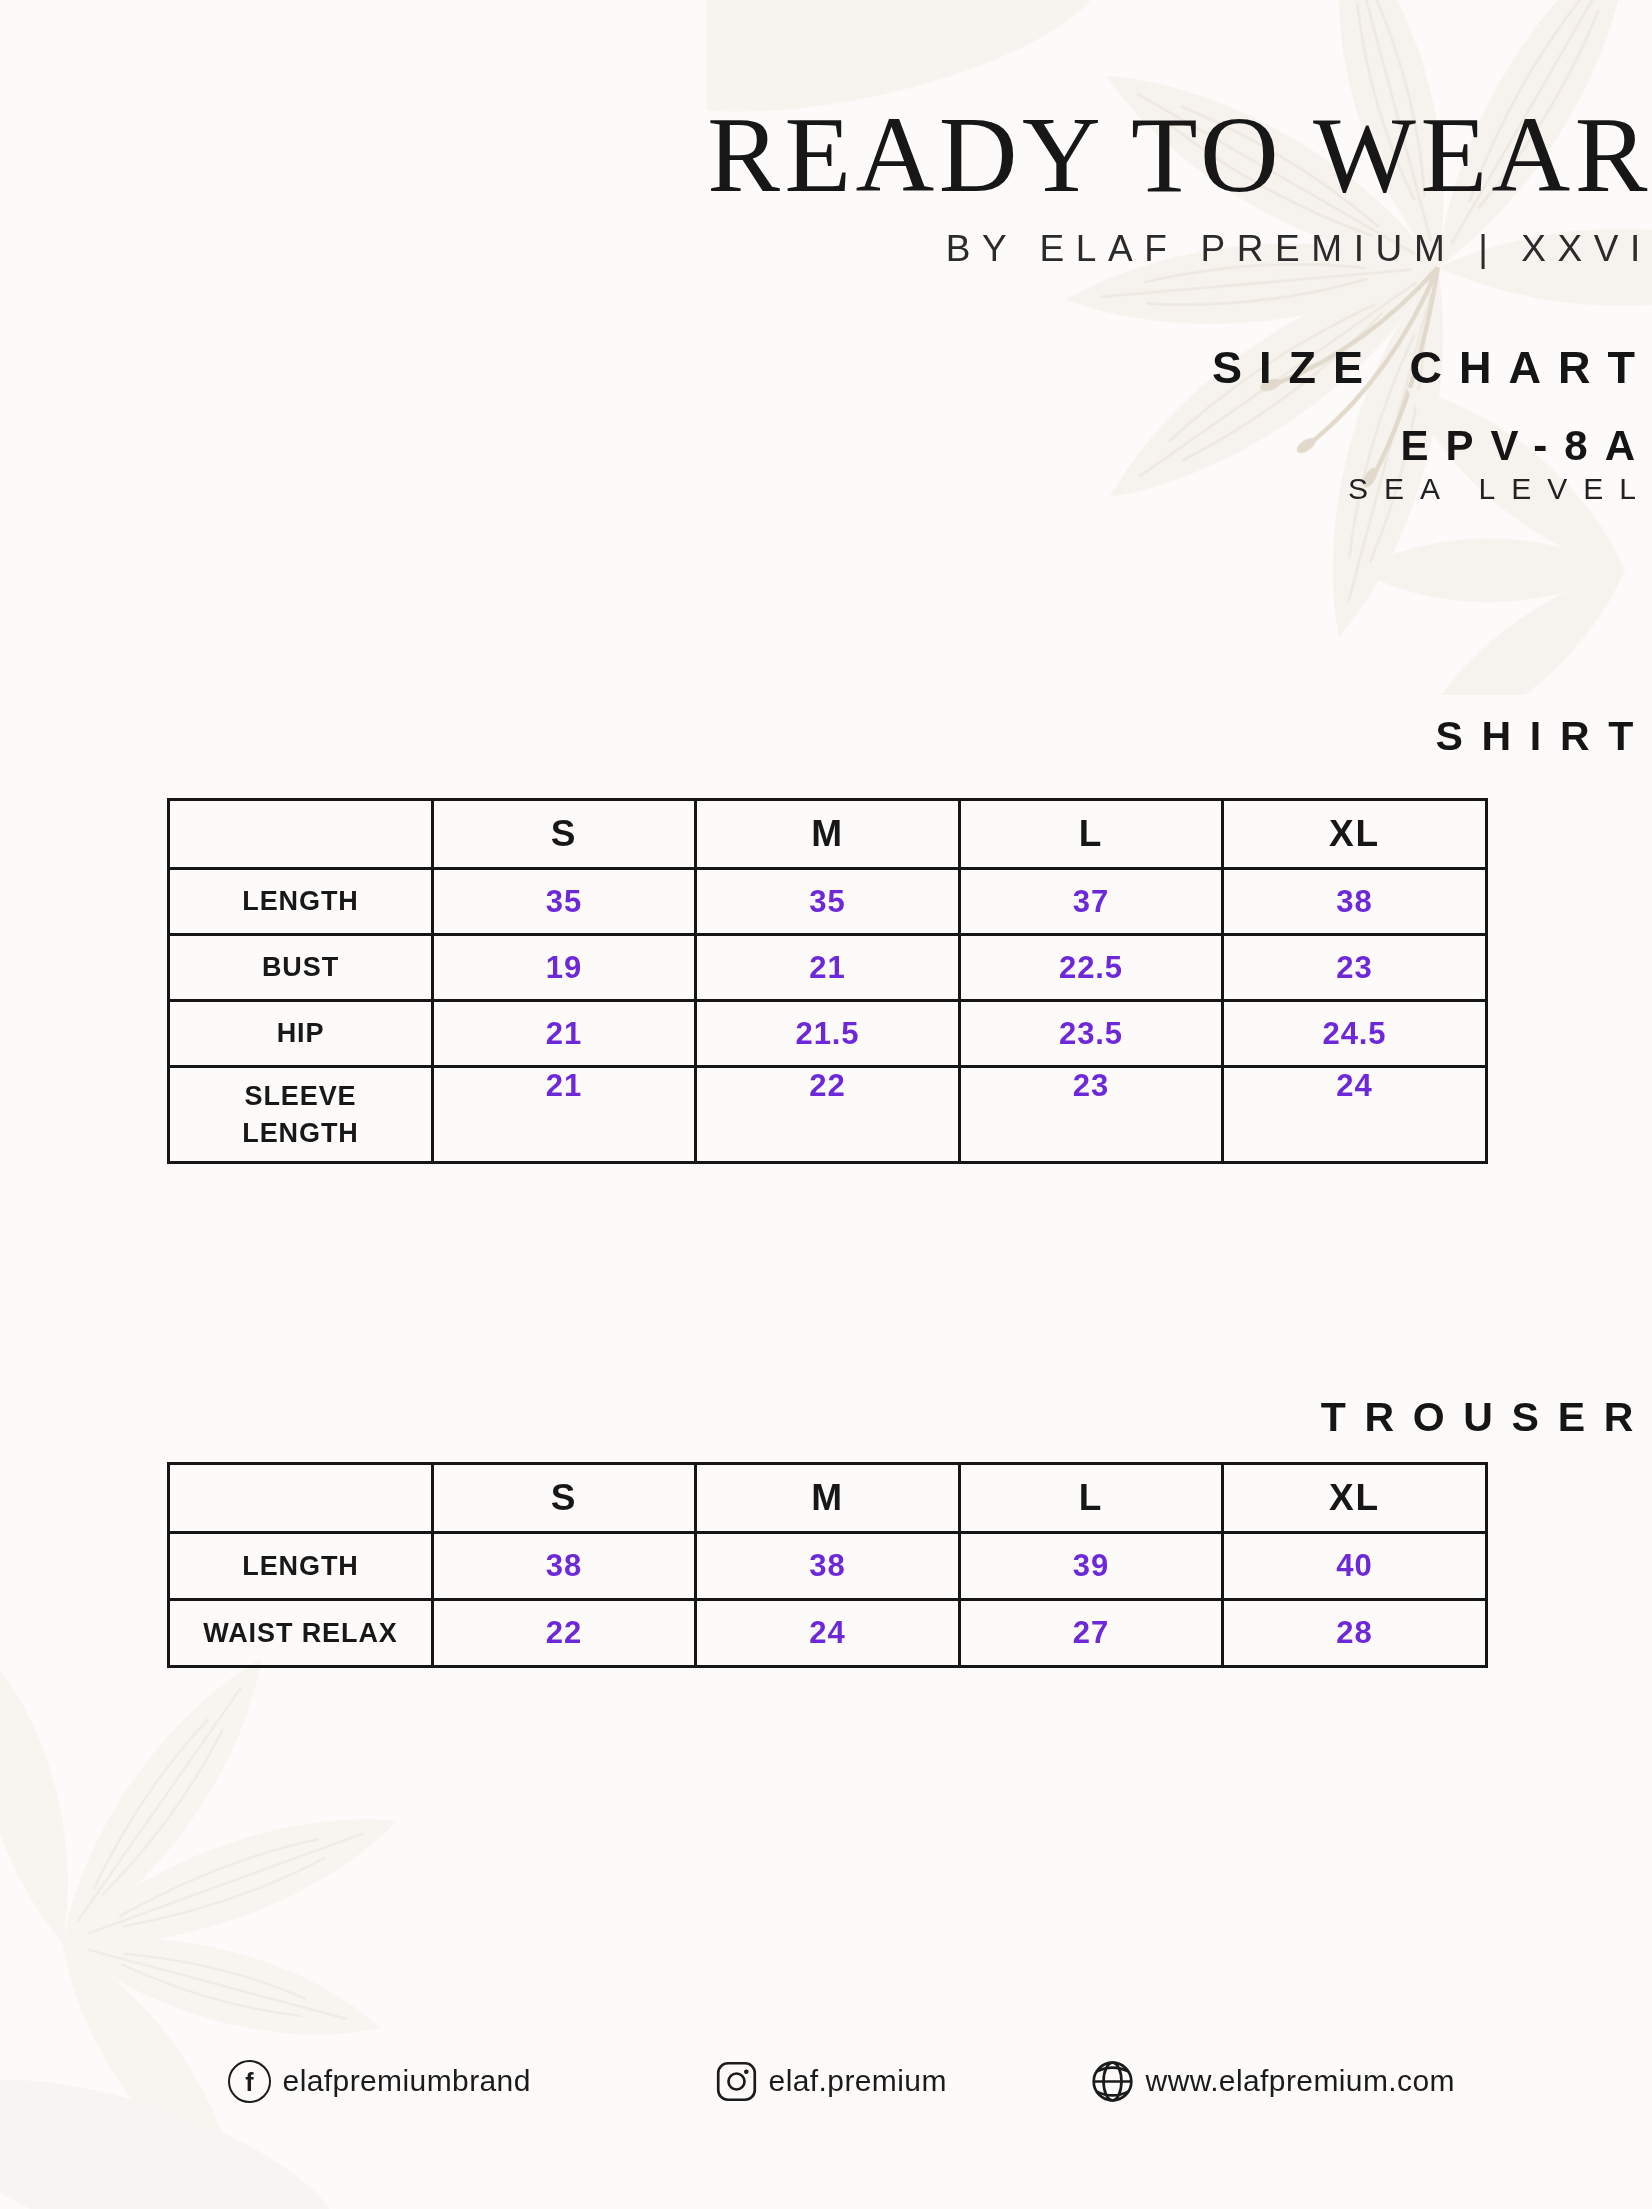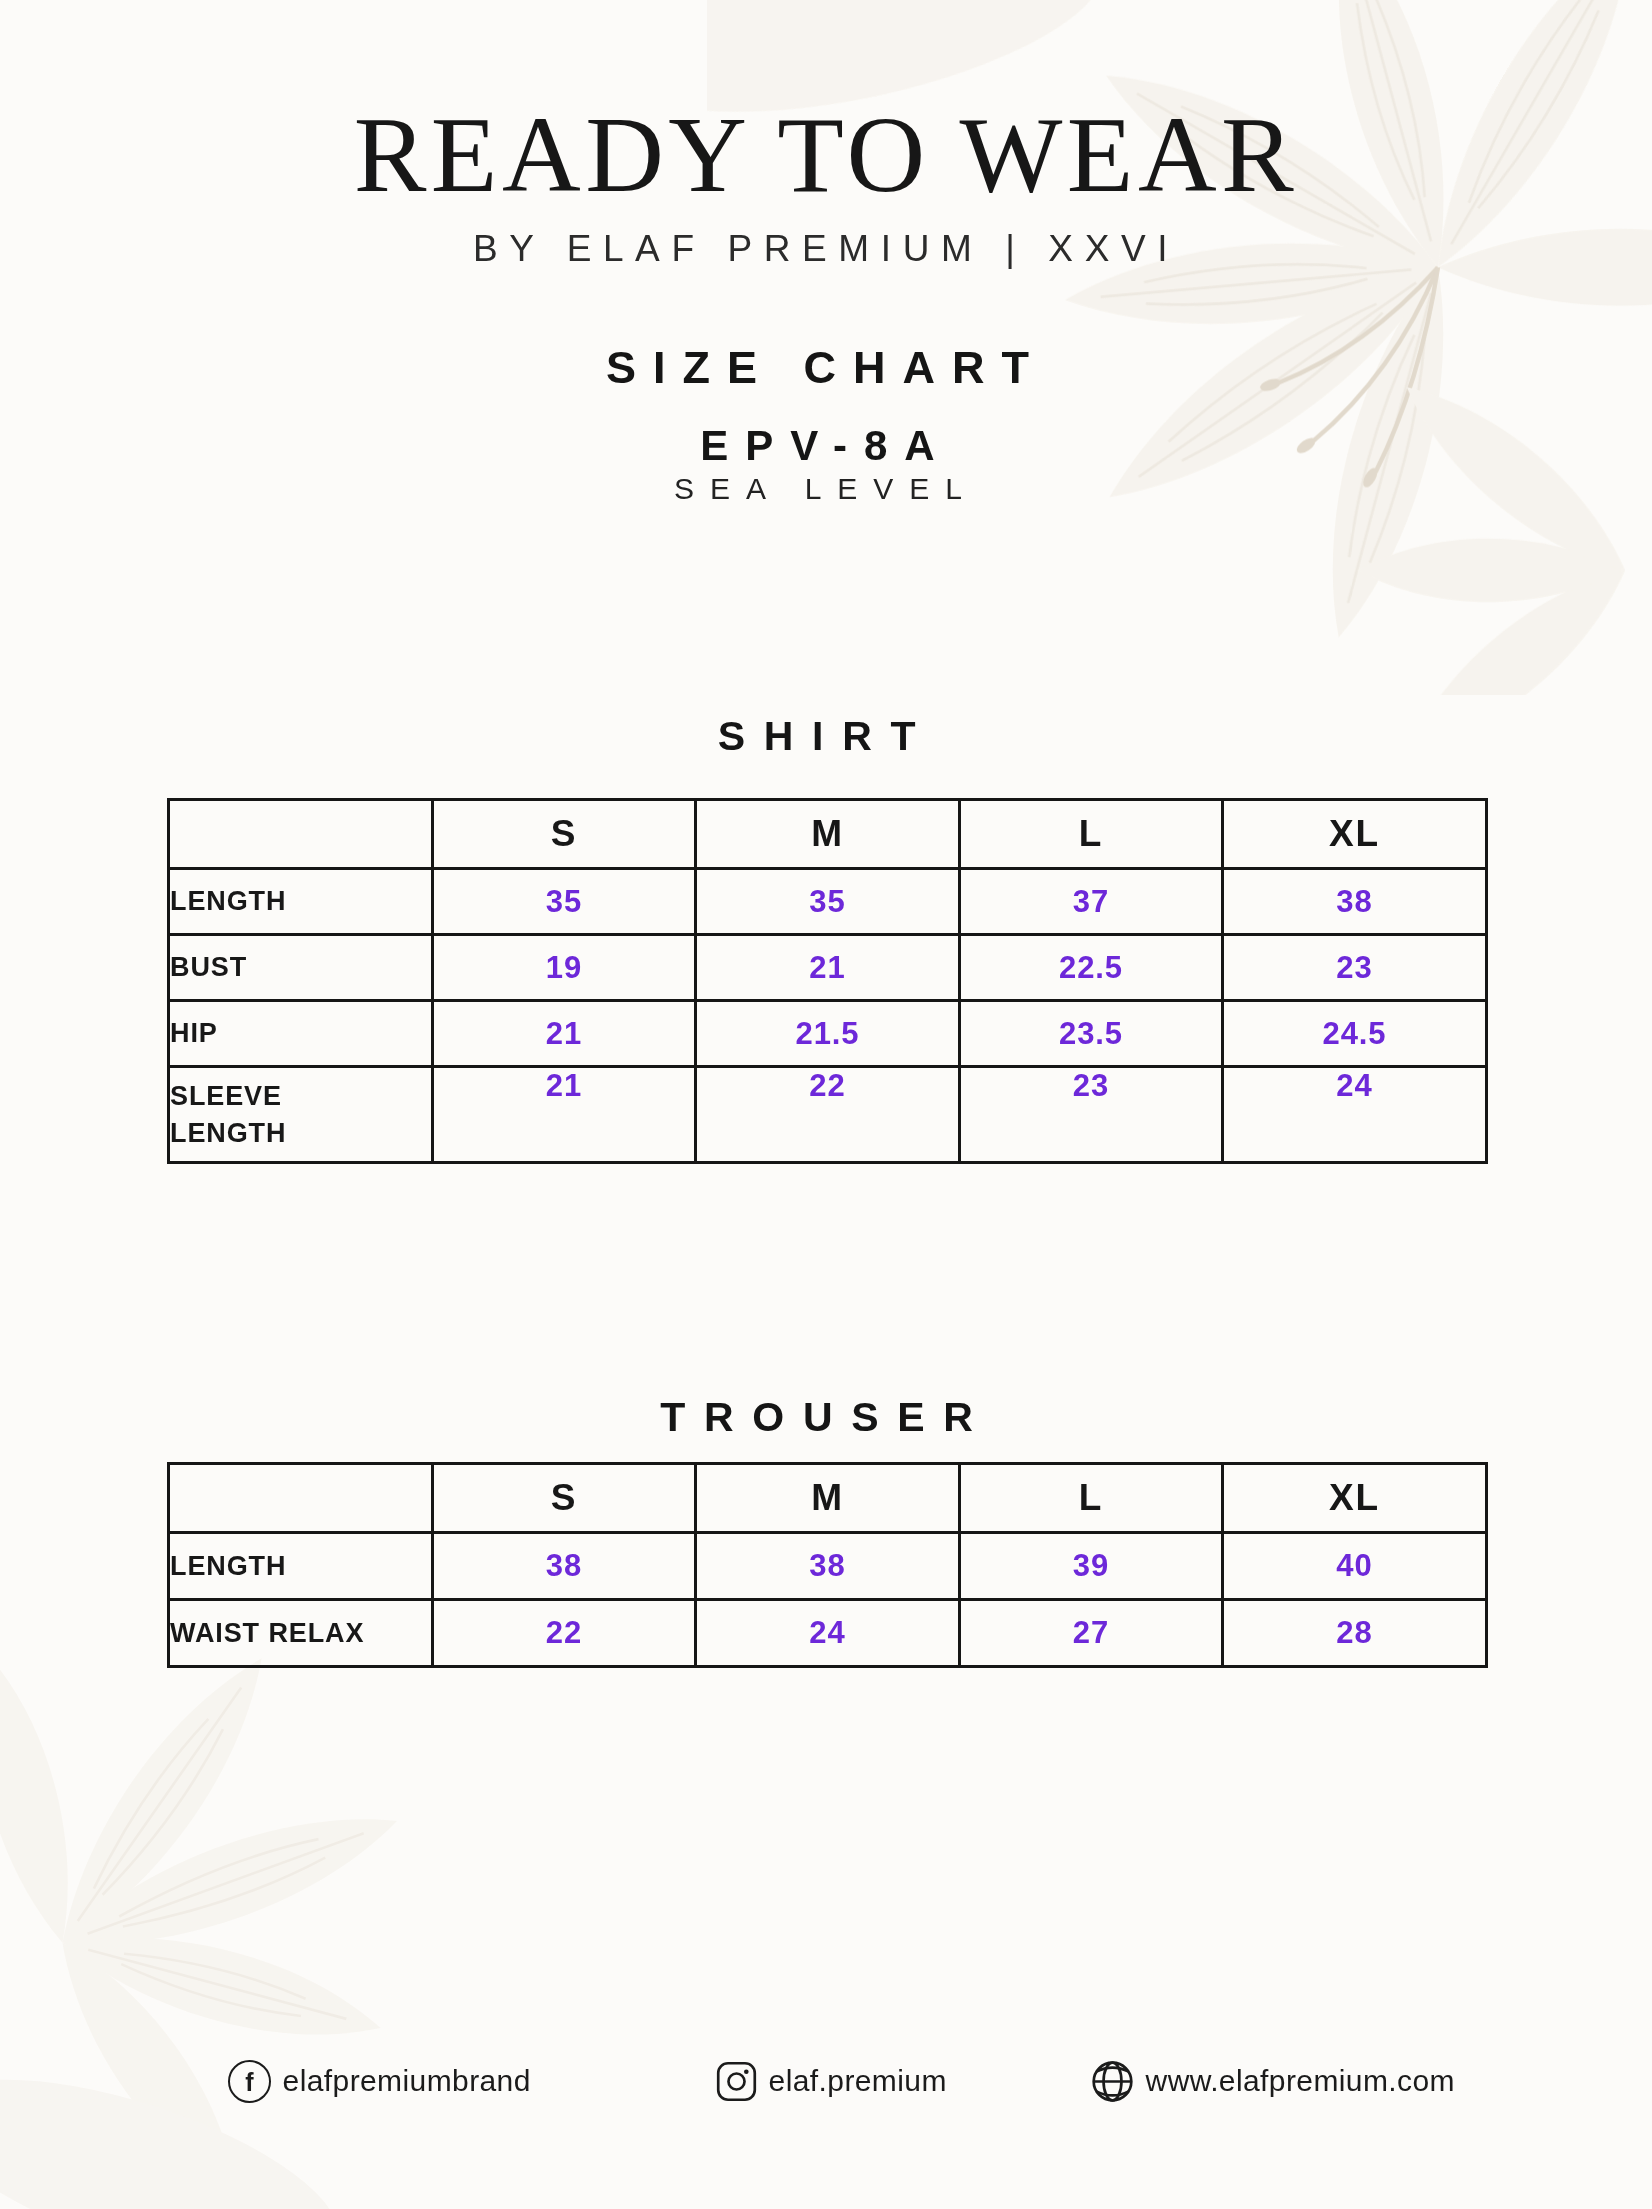--- a/index.html
+++ b/index.html
@@ -11,21 +11,21 @@
     background: #fcfbf9;
     overflow: hidden;
     color: #1b1b1b;
   }
   .art { position:absolute; pointer-events:none; }
   .art-tr { top:0; right:0; }
   .art-bl { bottom:0; left:0; }
 
   .centered-line {
     position:absolute; left:0; width:100%;
-    text-align:center; line-height:1; white-space:nowrap;
+    text-align:right; line-height:1; white-space:nowrap;
   }
   .brand-title {
     top:100px;
     font-family:"Liberation Serif", serif;
     font-size:109px; font-weight:400; letter-spacing:4.5px;
     color:#171717;
   }
   .brand-subtitle {
     top:230px; font-size:37px; font-weight:400;
     letter-spacing:11.6px; color:#2b2b2b;
@@ -56,21 +56,21 @@
   tr.rh  { height:69px; }
   tr.rr  { height:66px; }
   tr.rr2 { height:67px; }
   tr.rs  { height:96px; }
   .szh {
     font-size:37px; font-weight:700; letter-spacing:1.8px;
     text-align:center; vertical-align:middle; color:#171717;
   }
   .lbl {
     font-size:27px; font-weight:700; letter-spacing:0.9px;
-    text-align:left; vertical-align:middle; color:#181818;
+    text-align:center; vertical-align:middle; color:#181818;
     line-height:1.35;
   }
   .lbl .wrapcap { display:inline-block; max-width:151px; }
   .v {
     font-size:31px; font-weight:700; letter-spacing:0.9px;
     text-align:center; vertical-align:middle; color:#6d28d9;
   }
   td.v-top { vertical-align:top; padding-top:12.5px; }
 
   .footer-item {

